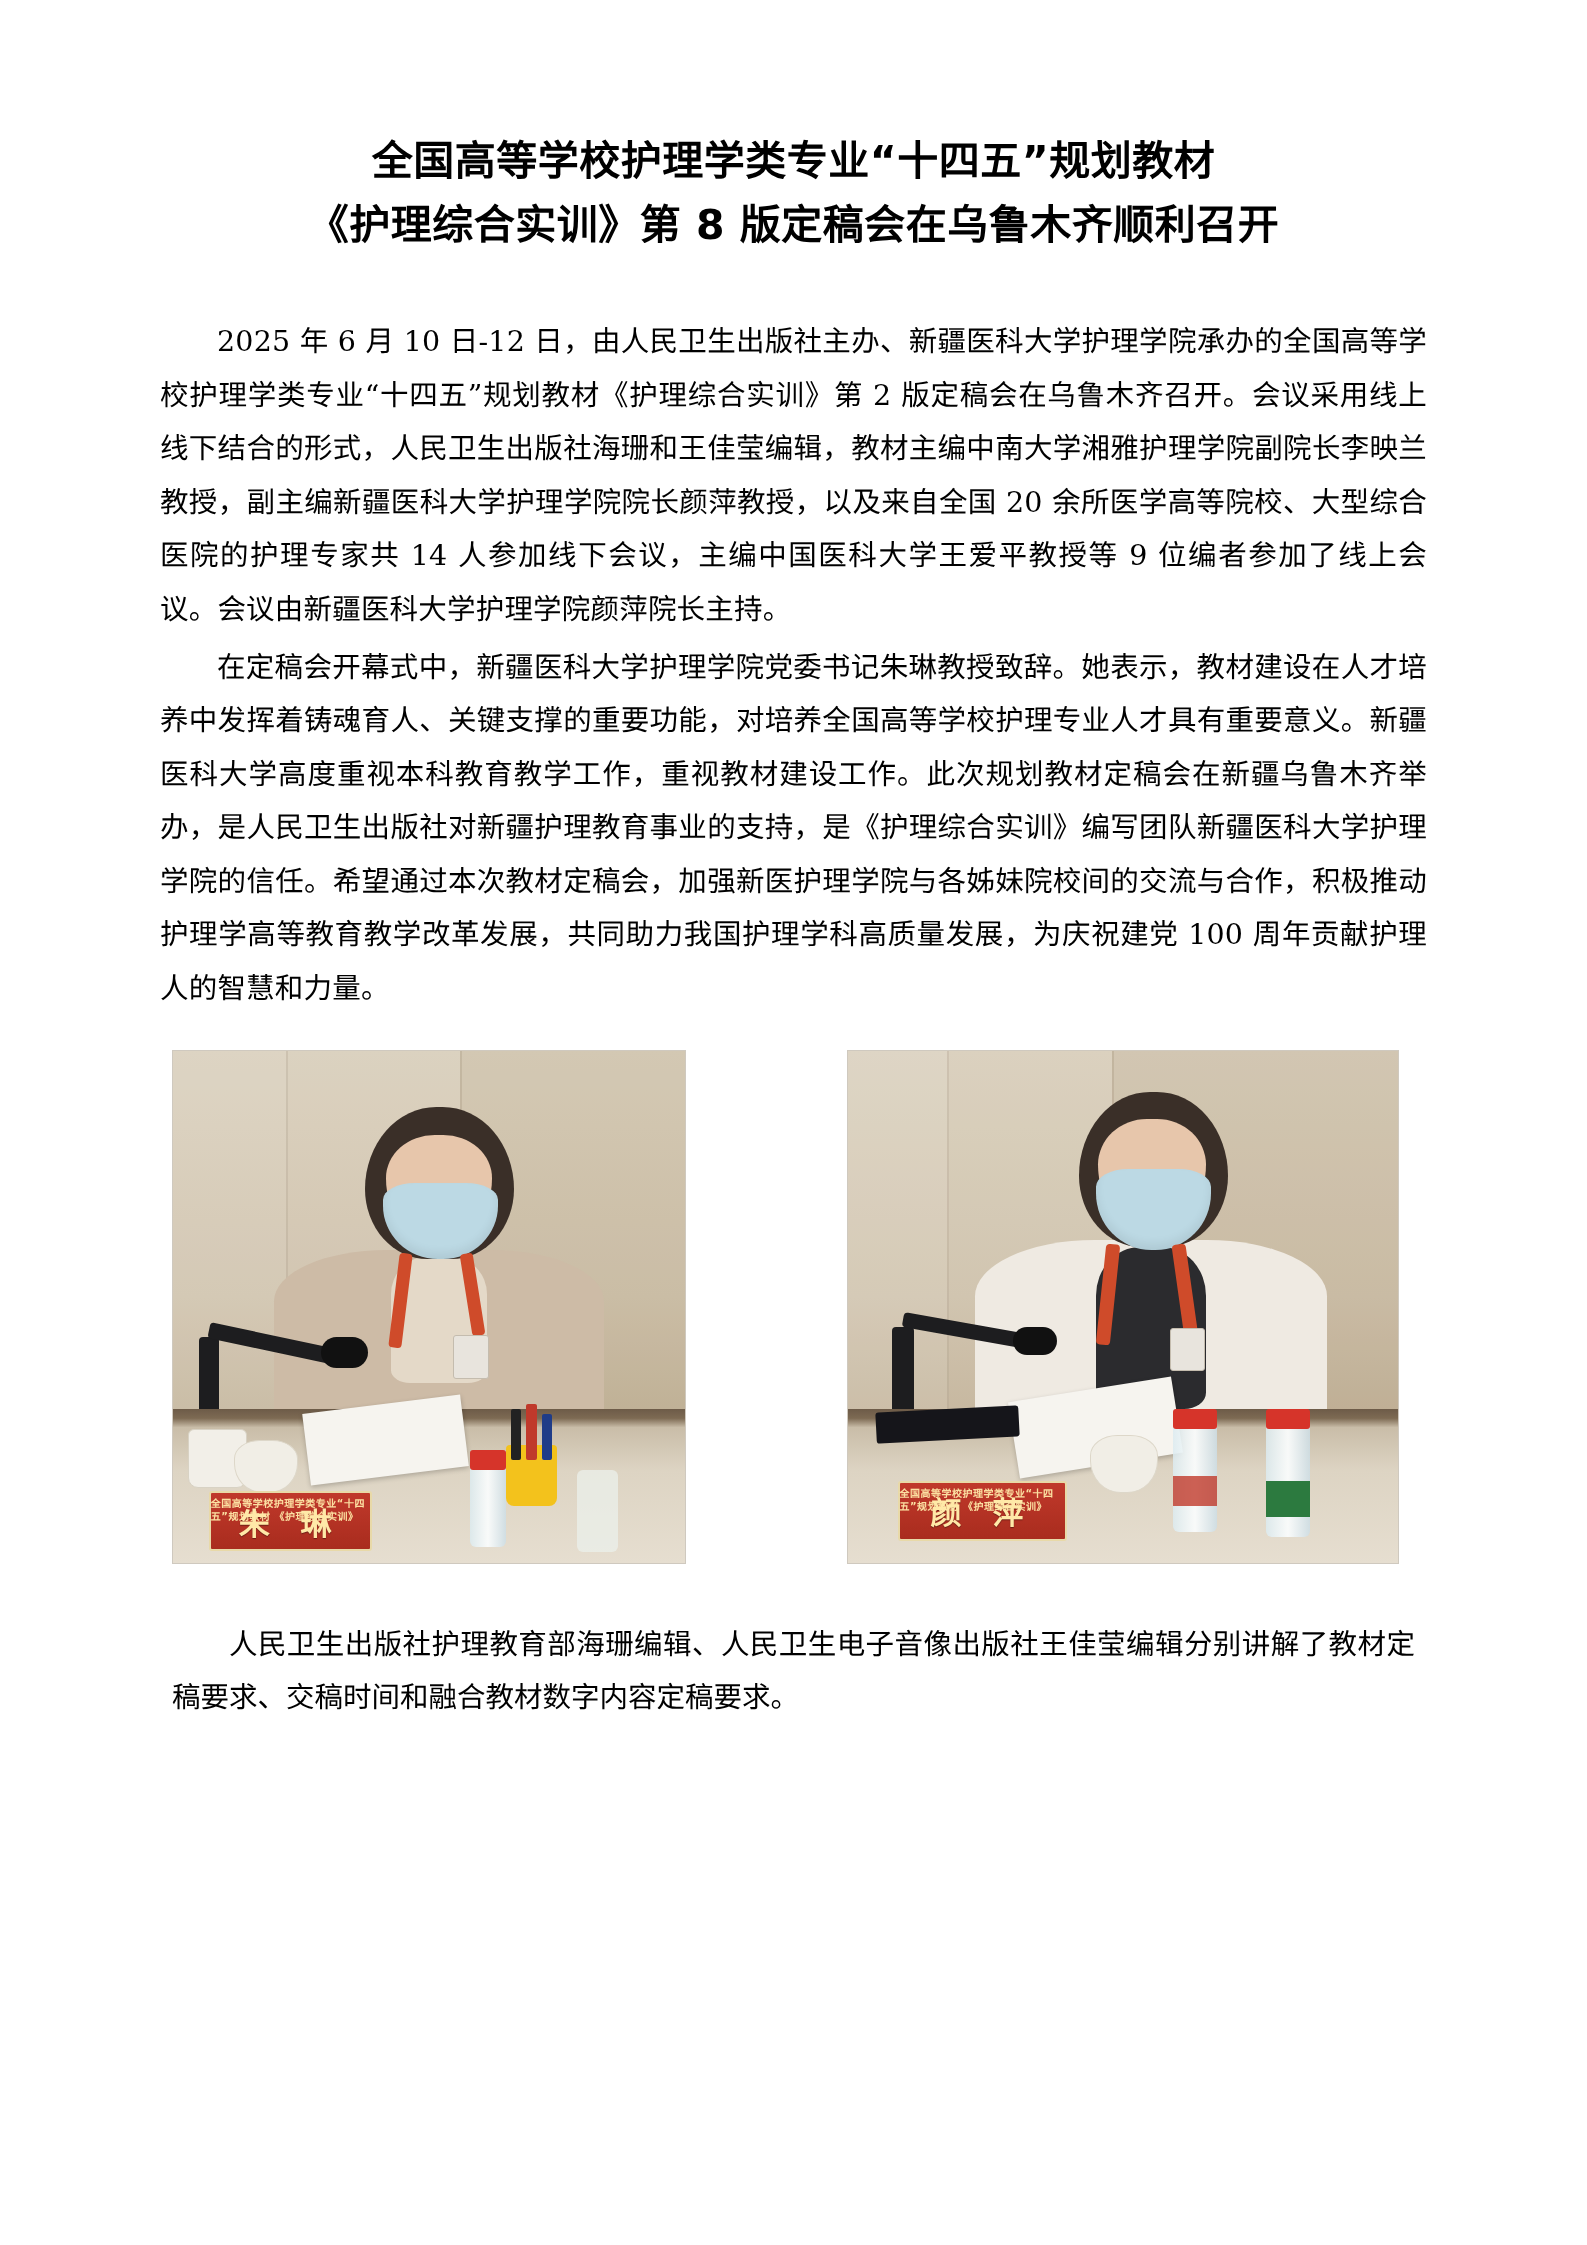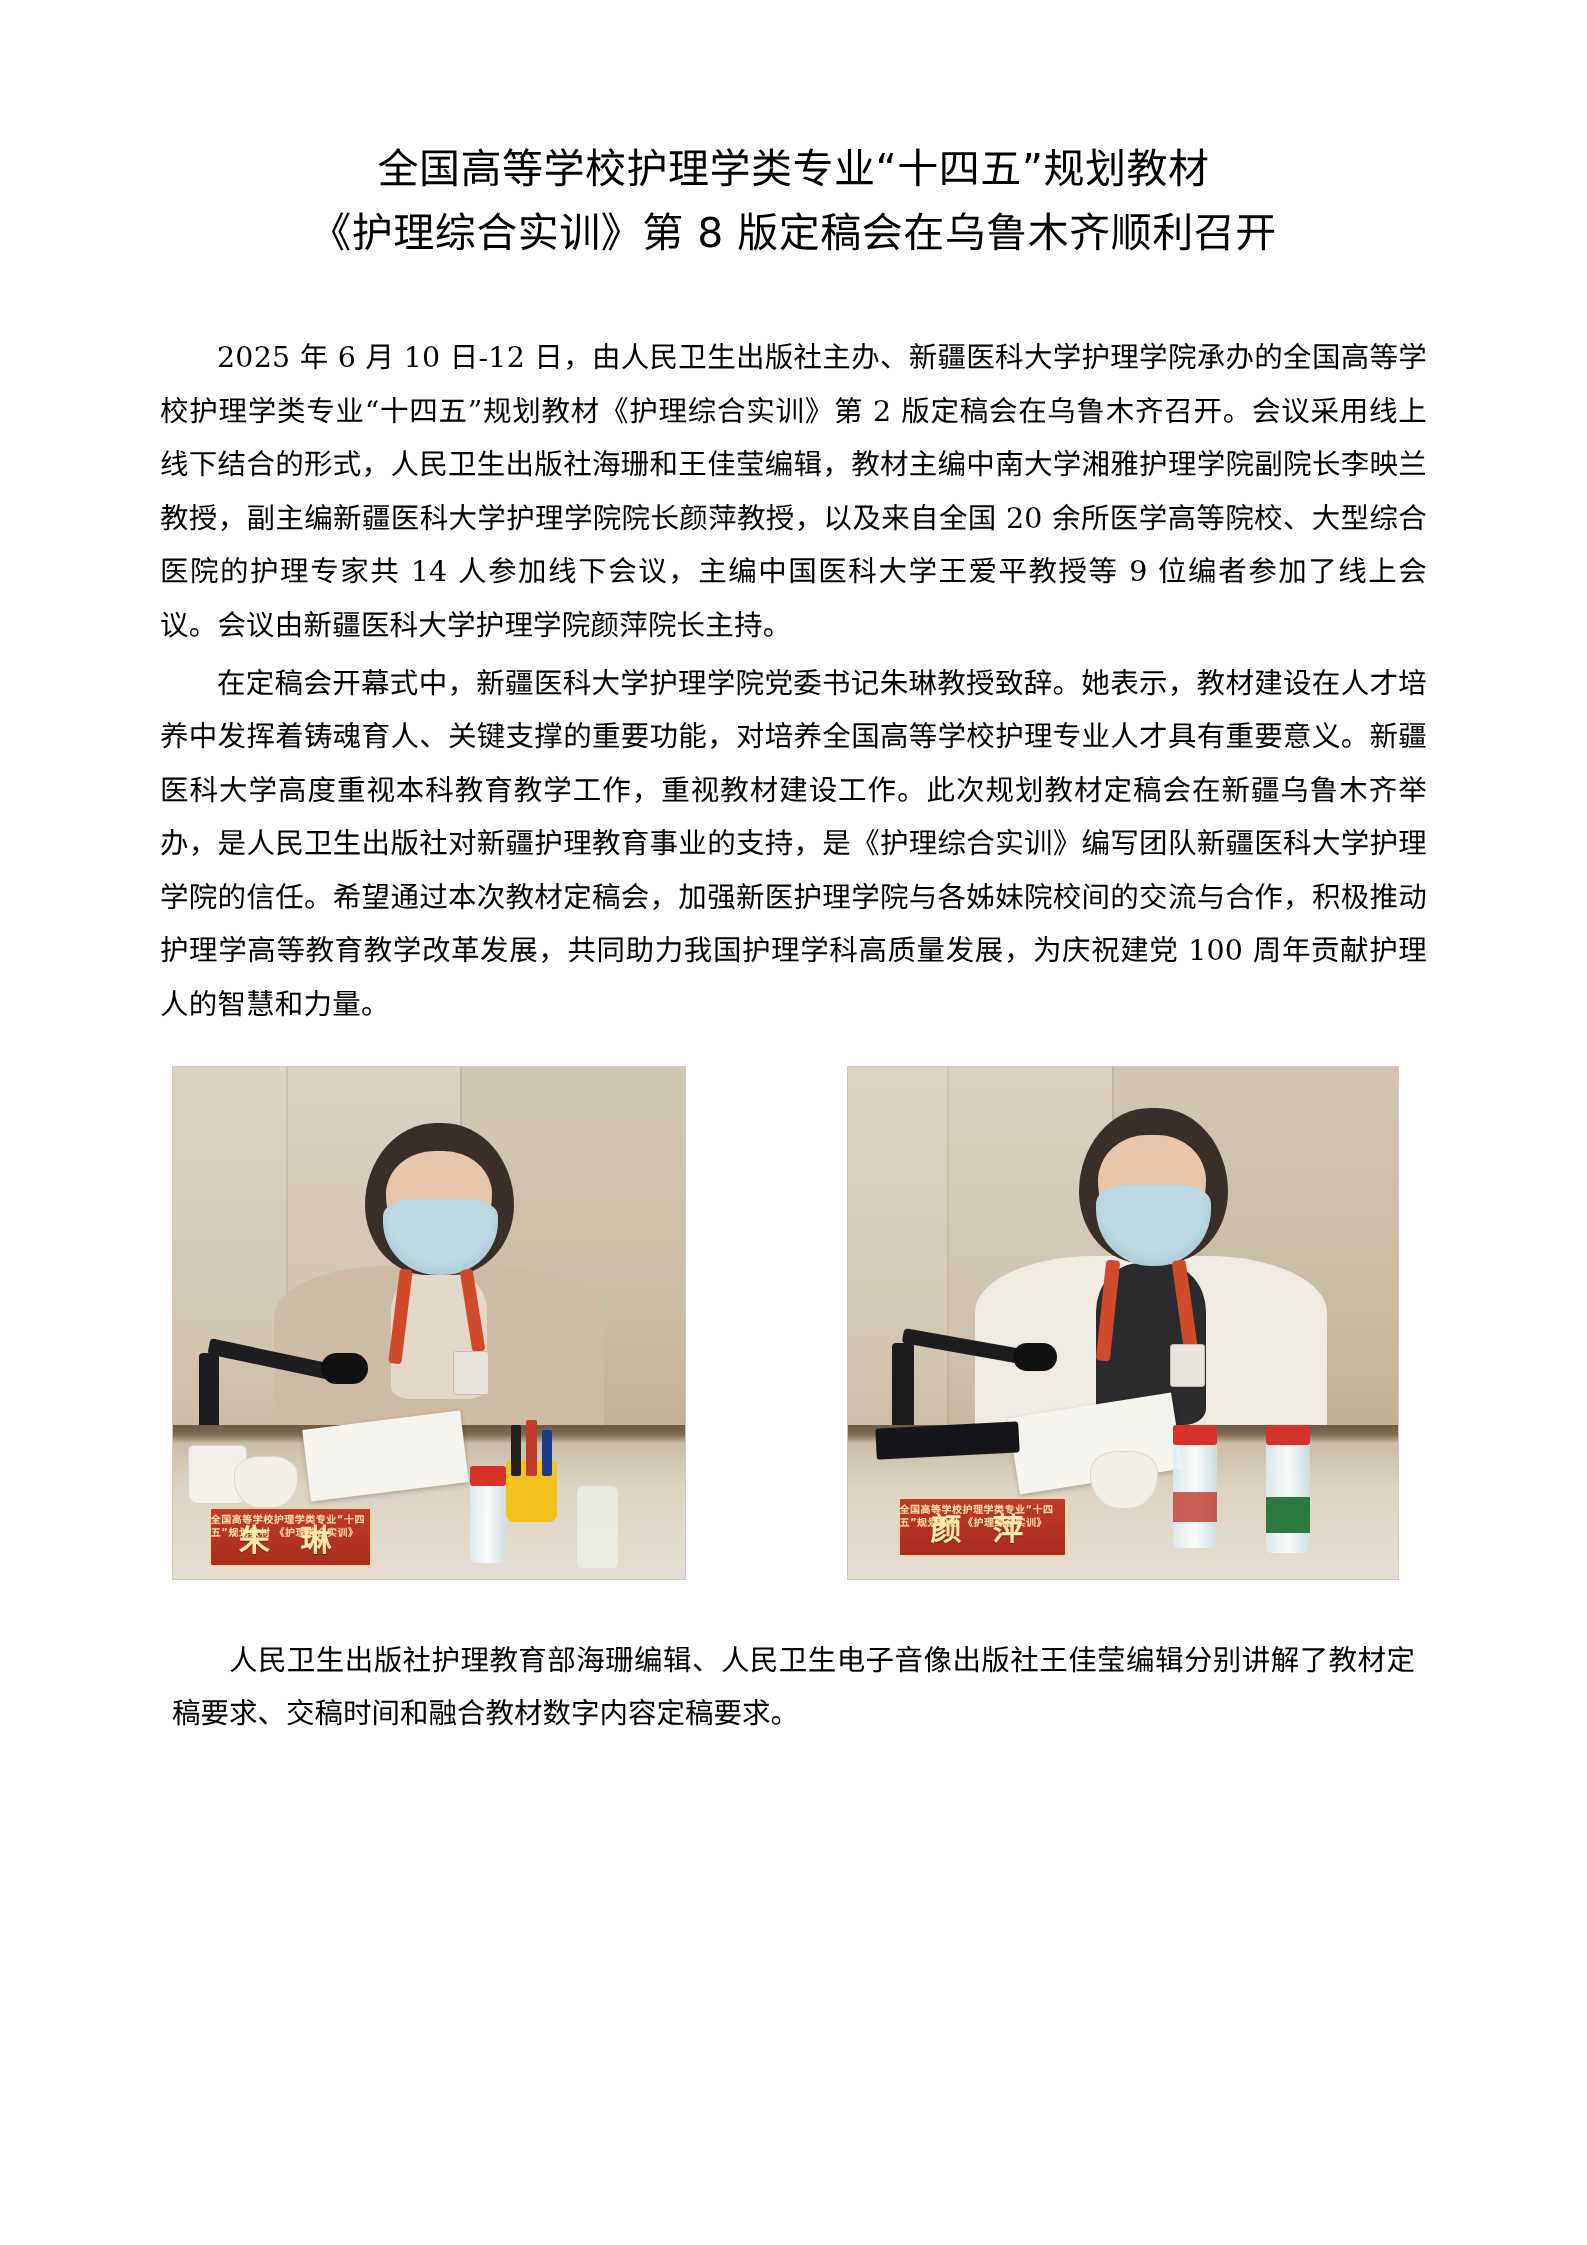--- a/index.html
+++ b/index.html
@@ -16,25 +16,25 @@
   .page {
     width: 1587px;
     min-height: 2245px;
     box-sizing: border-box;
     padding: 130px 160px 80px 160px;
     position: relative;
   }
   .doc-title {
     text-align: center;
     font-family: "DejaVu Sans", "Liberation Sans", sans-serif;
-    font-weight: normal;
+    font-weight: bold;
     font-size: 41px;
     line-height: 1.55;
     letter-spacing: 0.5px;
-    margin: 8px;
+    margin: 0;
   }
   .doc-title .line {
     display: block;
     white-space: nowrap;
   }
   .title-gap {
     height: 58px;
   }
   .body-text {
     font-family: "DejaVu Serif", "Liberation Serif", serif;

